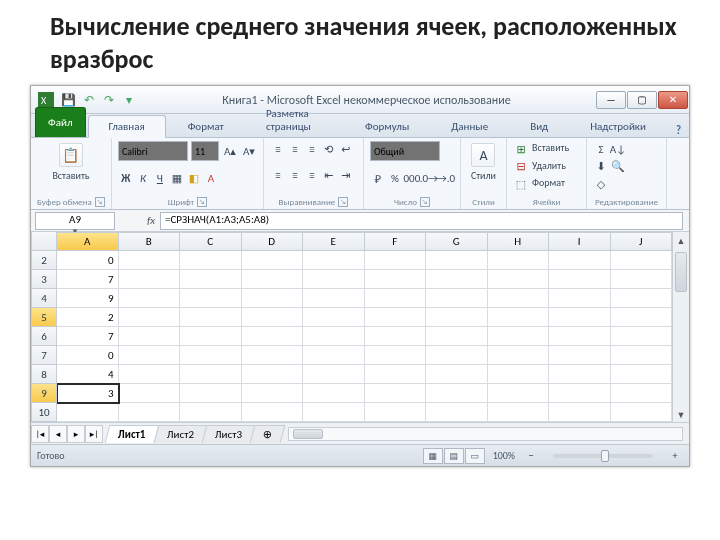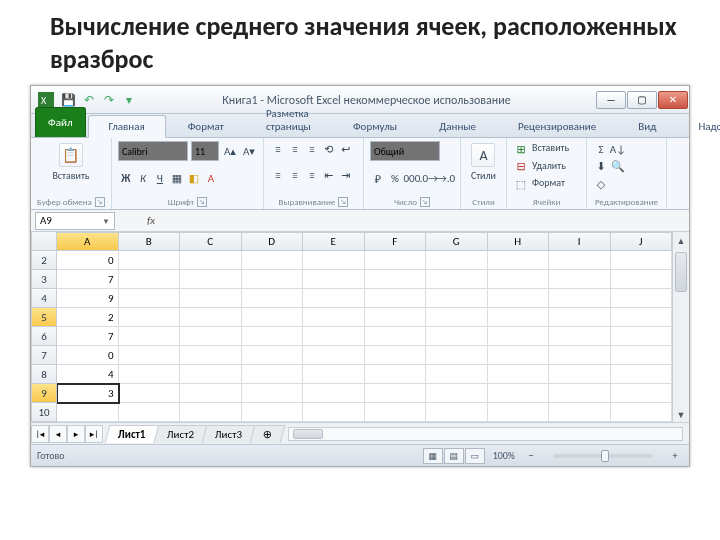--- a/index.html
+++ b/index.html
@@ -27,21 +27,21 @@
   .group-label { text-align:center; font-size:9px; color:#7a8a9a; margin-top:2px; display:flex;justify-content:center;gap:3px;align-items:center;}
   .group-label .dlg { width:10px;height:10px;border:1px solid #9ab;font-size:7px;line-height:8px; }
   .btn-lg { display:flex; flex-direction:column; align-items:center; gap:2px; padding:2px 4px; }
   .btn-lg .ic { width:24px; height:24px; border:1px solid #d0d8e0;border-radius:2px;display:flex;align-items:center;justify-content:center;font-size:14px;background:linear-gradient(#fff,#f0f4f8);}
   .font-row { display:flex; gap:3px; align-items:center; margin-bottom:2px;}
   .font-row input, .font-row select { font-size:10px; border:1px solid #b0bac6; background:#737373; height:20px; padding:0 3px;}
   .mini { width:16px;height:16px;border:1px solid transparent;display:inline-flex;align-items:center;justify-content:center;font-size:11px;color:#3b4a5a;}
   .row { display:flex; gap:1px; }
   
   .fbar { height:22px; display:flex; align-items:center; border-bottom:1px solid #c5cdd6; background:#f3f5f7; font-size:11px;}
-  .namebox { width:80px; border:1px solid #b0bac6; height:18px; margin:0 4px; background:#fff; padding:0 4px; display:flex;align-items:center; justify-content:space-between;}
+  .namebox { width:80px; border:1px solid #b0bac6; height:18px; margin:0 4px; background:#fff; padding:0 4px; display:flex;align-items:center; justify-content:space-between;flex-direction:column;}
   .namebox .dd{font-size:8px;color:#666;}
   .fx { width:18px; text-align:center; font-style:italic; color:#555;margin-left:23px;}
   .formula-input { flex:1; border:1px solid #b0bac6; height:18px; background:#fff; padding:0 4px; margin-right:6px;}
   
   .grid-wrap { display:flex; height:190px; position:relative;}
   .rowhdrs { width:26px; background:#eef2f6;}
   .corner { height:19px; background:#eef2f6; border:1px solid #c5cdd6;}
   .rowhdrs div { height:19px; border:1px solid #c5cdd6; border-top:none; text-align:center; font-size:11px; color:#2a3a4a; display:flex;align-items:center;justify-content:center; background:linear-gradient(#f6f8fa,#e8ecf0);}
   .cols-body { flex:1; overflow:hidden; position:relative;}
   .colhdrs { display:flex; height:19px;}
@@ -101,21 +101,20 @@
     </div>
   </div>
 
   <div class="tabs">
     <div class="filetab">Файл</div>
     <div class="tab active">Главная</div>
     <div class="tab">Формат</div>
     <div class="tab">Разметка страницы</div>
     <div class="tab">Формулы</div>
     <div class="tab">Данные</div>
-    <div class="tab">Рецензирование</div>
     <div class="tab">Вид</div>
     <div class="tab">Надстройки</div>
     <div class="help">?</div>
   </div>
 
   <div class="ribbon">
     <div class="group">
       <div class="btn-lg">
         <div class="ic">📋</div>
         <span>Вставить</span>
@@ -230,20 +229,21 @@
         </div>
     </div>
   </div>
 
   <div class="fbar">
     <div class="namebox">
         <span>A9</span>
         <span class="dd">▼</span>
       </div>
     <div class="fx">fx</div>
+    <div class="formula-input">=СРЗНАЧ(A1:A3;A5:A8)</div>
   </div>
 
   <div class="grid-wrap">
     <div class="rowhdrs">
       <div class="corner"></div>
       <div>2</div>
       <div>3</div>
       <div>4</div>
       <div class="hl">5</div>
       <div>6</div>

